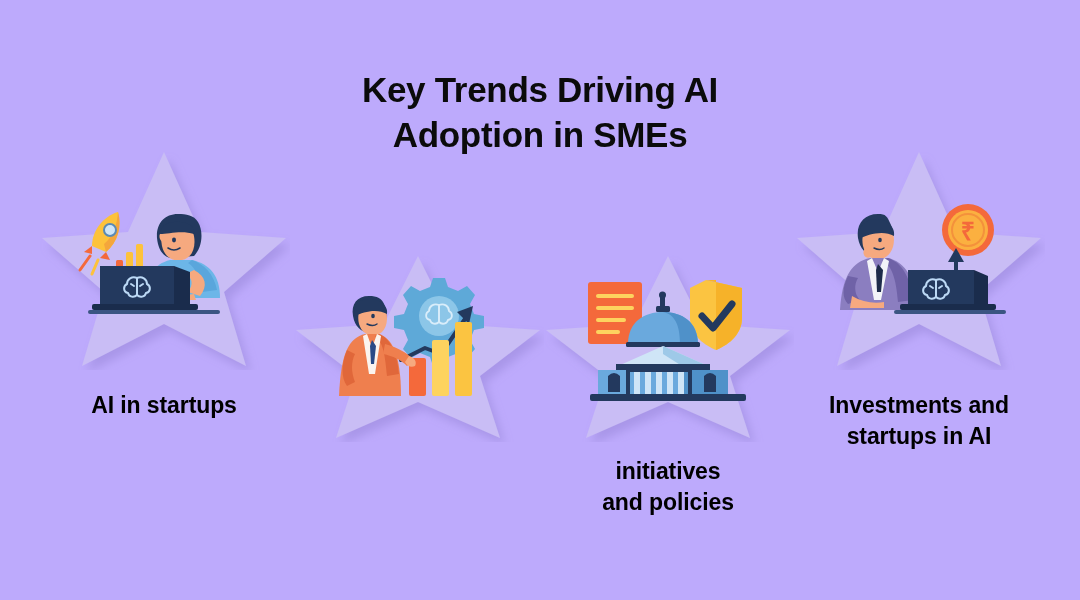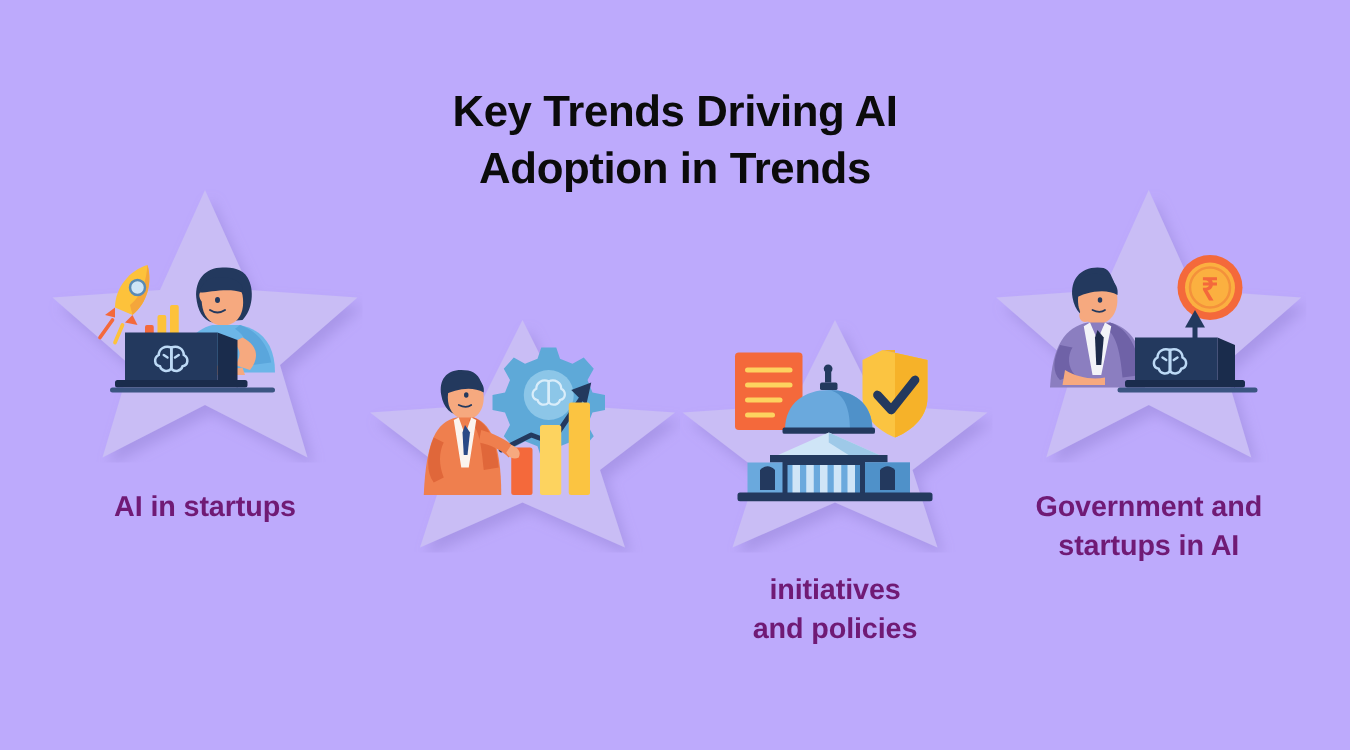--- a/index.html
+++ b/index.html
@@ -32,21 +32,21 @@
 
   .art{
     position:absolute;
     left:50%;
     transform:translateX(-50%);
   }
 
   .caption{
     position:absolute;
     text-align:center;
-    color:#701a75;
+    color:#000000;
     font-size:23px;
     font-weight:bold;
     line-height:1.33;
     letter-spacing:-0.1px;
     white-space:nowrap;
   }
   .caption .line{display:block;}
 
   
   #node-1{left:38px;  top:148px; width:252px;height:222px;}
@@ -64,21 +64,21 @@
   #cap-3{left:522px; top:456px; width:292px;}
   #cap-4{left:773px; top:390px; width:292px;}
 </style>
 </head>
 <body>
 
 <div id="infographic">
 
   <div class="title">
     <span class="line">Key Trends Driving AI</span>
-    <span class="line">Adoption in Trends</span>
+    <span class="line">Adoption in SMEs</span>
   </div>
 
   <div class="star-node" id="node-1">
     <svg class="star-shape" viewBox="0 0 252 222">
       <defs>
         <filter id="sh1" x="-20%" y="-20%" width="150%" height="150%">
           <feDropShadow dx="5" dy="7" stdDeviation="5" flood-color="#8f7fd0" flood-opacity="0.45"></feDropShadow>
         </filter>
       </defs>
       <polygon filter="url(#sh1)" fill="#c9bdf5" points="126,4 162,84 248,90 186,144 208,218 126,176 44,218 66,144 4,90 90,84"></polygon>
@@ -299,17 +299,17 @@
           <path d="M110 80 C105 78 100 81 100 86 C96 88 96 94 101 95 C102 99 107 100 110 97 Z"></path>
           <path d="M110 80 C115 78 120 81 120 86 C124 88 124 94 119 95 C118 99 113 100 110 97 Z"></path>
           <path d="M110 80 L110 97"></path>
           <path d="M104 86 L107 88"></path>
           <path d="M116 86 L113 88"></path>
         </g>
       </g>
     </svg>
   </div>
   <div class="caption" id="cap-4">
-    <span class="line">Government and</span>
+    <span class="line">Investments and</span>
     <span class="line">startups in AI</span>
   </div>
 
 </div>
 
 </body></html>

